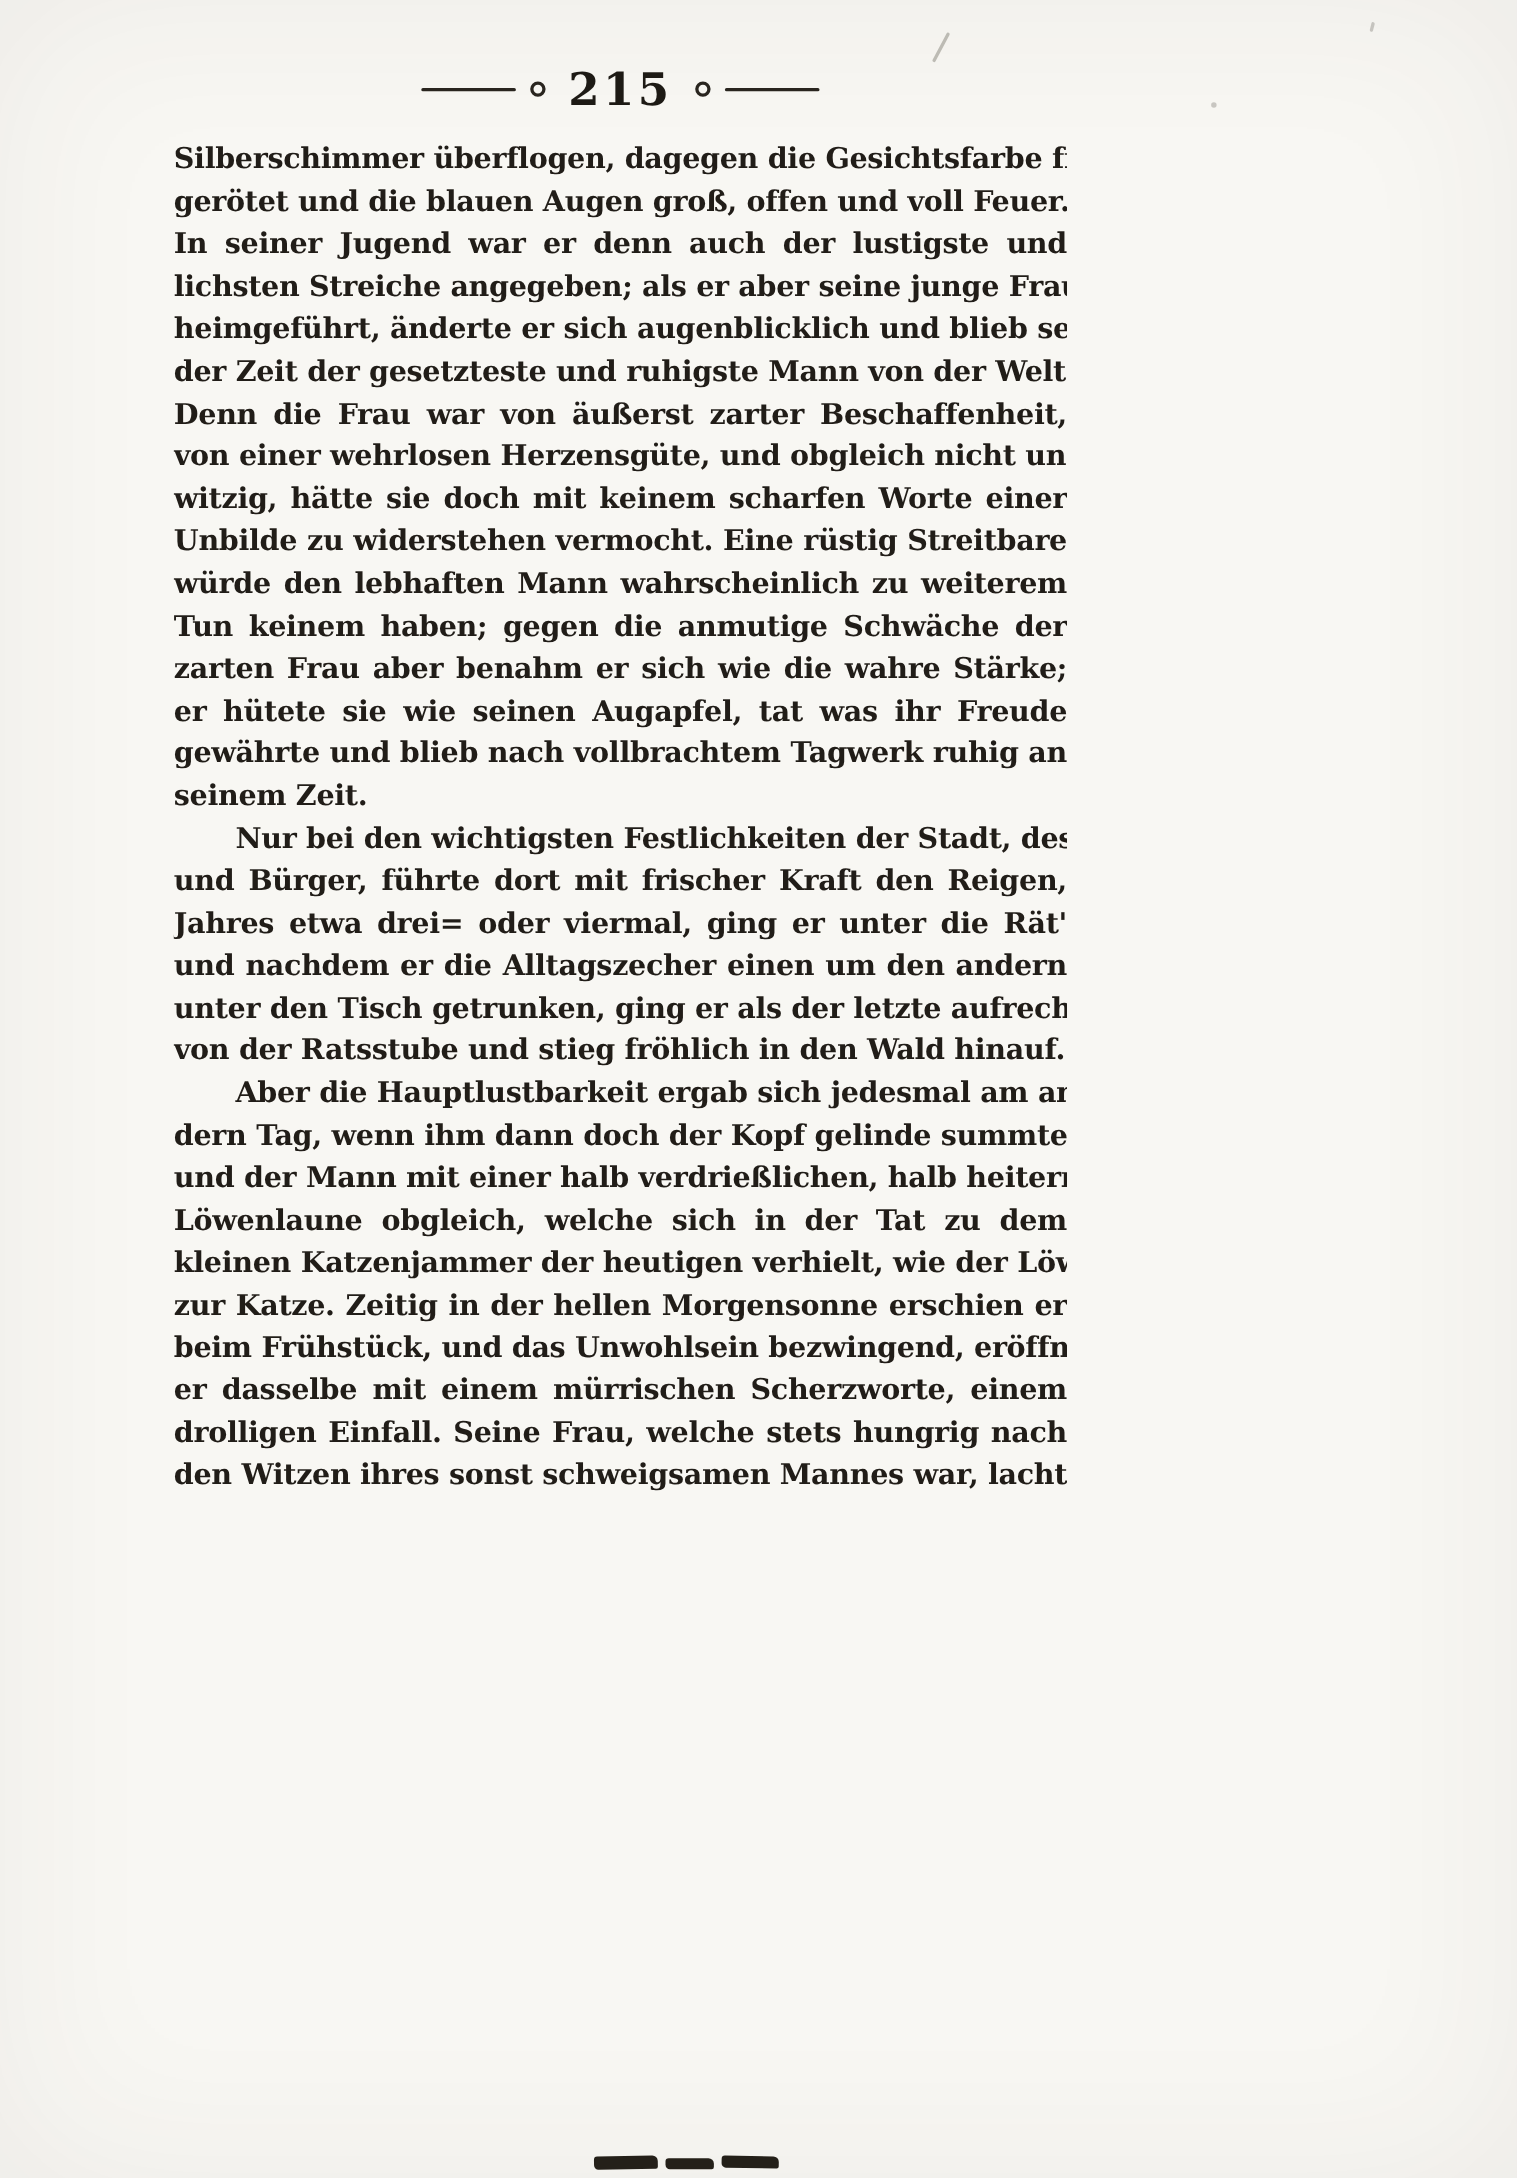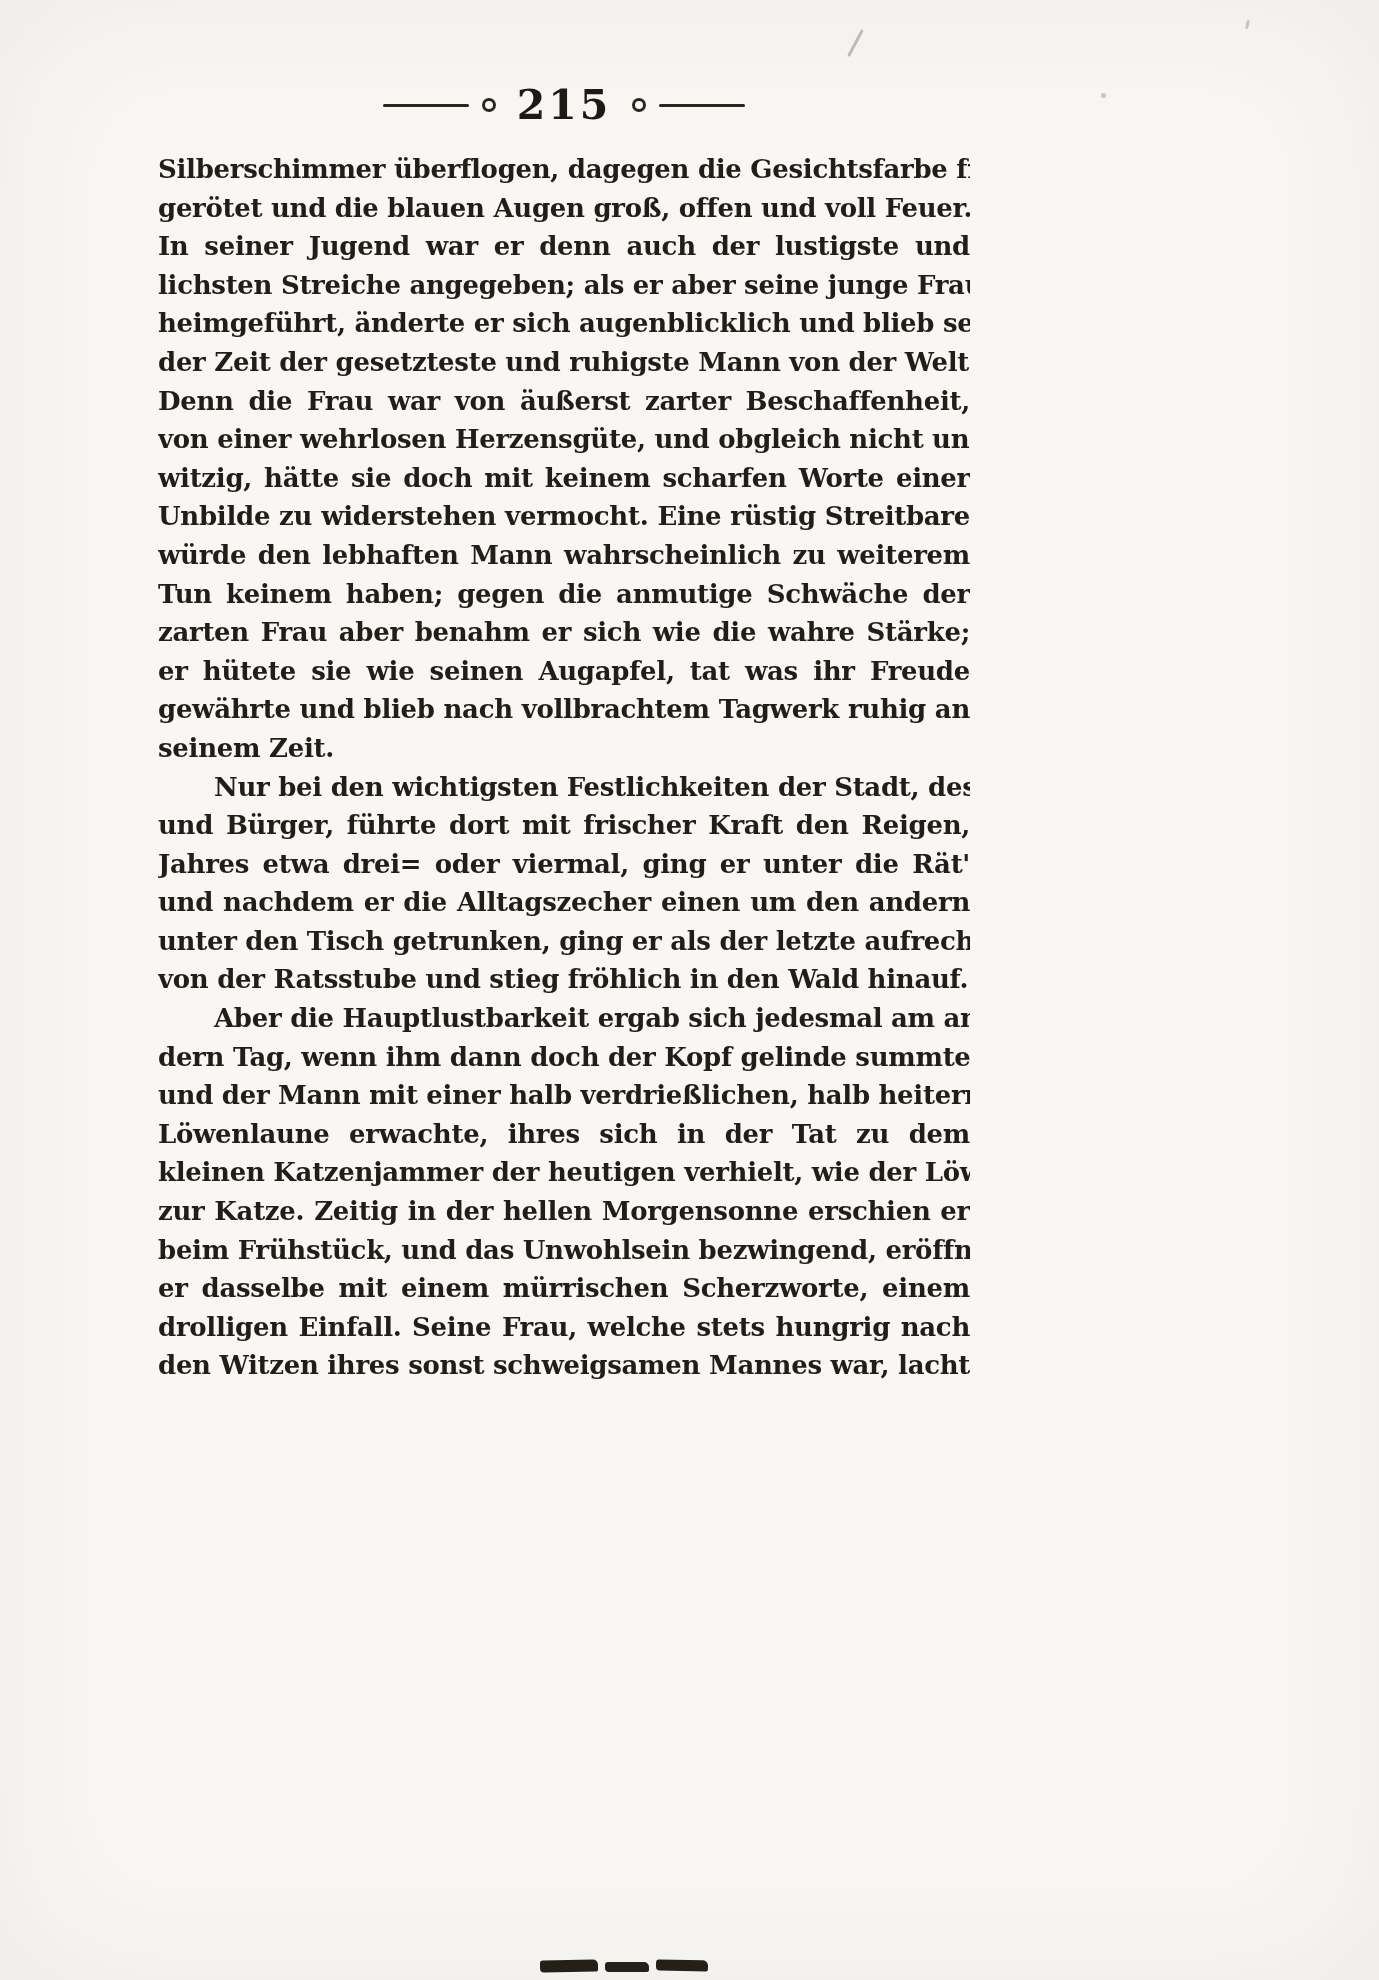--- a/index.html
+++ b/index.html
@@ -21,21 +21,21 @@
     box-shadow: inset 0 0 160px rgba(60,55,45,0.06);
   }
   .content {
     position: absolute;
     left: 158px;
     top: 0;
     width: 812px;
   }
   
   .header {
-    margin-top: 76px;
+    margin-top: 52px;
     height: 58px;
     display: flex;
     align-items: center;
     justify-content: center;
     gap: 13px;
   }
   .rule {
     width: 86px;
     height: 3px;
     background: #29251f;
@@ -151,21 +151,21 @@
         <div class="line">Jahres etwa drei= oder viermal, ging er unter die Rät'</div>
         <div class="line">und nachdem er die Alltagszecher einen um den andern</div>
         <div class="line">unter den Tisch getrunken, ging er als der letzte aufrecht</div>
         <div class="line end">von der Ratsstube und stieg fröhlich in den Wald hinauf.</div>
       </div>
 
       <div>
         <div class="line indent">Aber die Hauptlustbarkeit ergab sich jedesmal am an=</div>
         <div class="line">dern Tag, wenn ihm dann doch der Kopf gelinde summte</div>
         <div class="line">und der Mann mit einer halb verdrießlichen, halb heitern</div>
-        <div class="line">Löwenlaune erwachte, ihres sich in der Tat zu dem</div>
+        <div class="line">Löwenlaune obgleich, welche sich in der Tat zu dem</div>
         <div class="line">kleinen Katzenjammer der heutigen verhielt, wie der Löwe</div>
         <div class="line">zur Katze. Zeitig in der hellen Morgensonne erschien er</div>
         <div class="line">beim Frühstück, und das Unwohlsein bezwingend, eröffnete</div>
         <div class="line">er dasselbe mit einem mürrischen Scherzworte, einem</div>
         <div class="line">drolligen Einfall. Seine Frau, welche stets hungrig nach</div>
         <div class="line">den Witzen ihres sonst schweigsamen Mannes war, lachte</div>
       </div>
 
     </div>
   </div>

